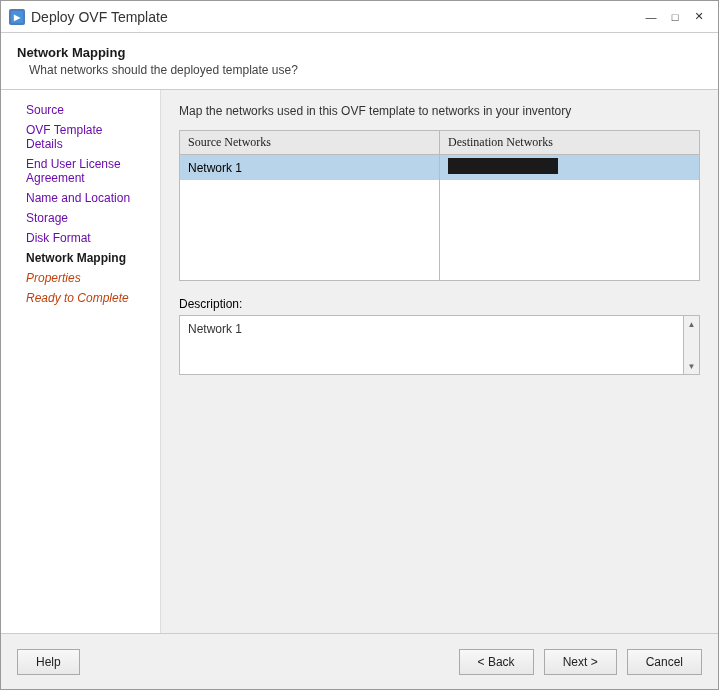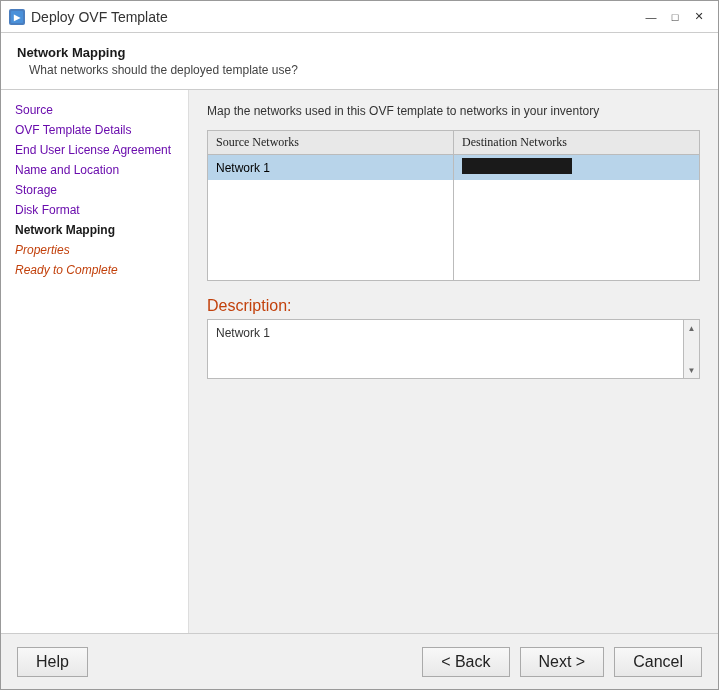--- a/index.html
+++ b/index.html
@@ -82,23 +82,23 @@
       font-size: 12px;
       color: #444;
       margin-left: 12px;
     }
     .content-area {
       display: flex;
       flex: 1;
       overflow: hidden;
     }
     .sidebar {
-      width: 188px;
-      background: #fff;
-      padding: 10px 0;
+      width: 160px;
+      background: #fff;
+      padding: 10px 11px;
       border-right: 1px solid #ddd;
       flex-shrink: 0;
     }
     .sidebar-item {
       padding: 3px 14px;
       font-size: 12px;
       color: #6a0dad;
       cursor: pointer;
     }
     .sidebar-item.active {
@@ -161,22 +161,22 @@
       color: white;
       padding: 2px 6px;
       display: inline-block;
       width: 110px;
       height: 16px;
     }
     .description-section {
       margin-top: 4px;
     }
     .description-label {
-      font-size: 16px;
-      color: #c2410c;
+      font-size: 12px;
+      color: #000000;
       margin-bottom: 4px;
     }
     .description-box {
       border: 1px solid #bbb;
       background: #fff;
       padding: 6px 8px;
       font-size: 12px;
       color: #333;
       height: 60px;
       position: relative;
@@ -215,21 +215,21 @@
     }
     .footer-left {
       flex: 1;
     }
     .footer-right {
       display: flex;
       gap: 10px;
     }
     .btn {
       padding: 5px 18px;
-      font-size: 16px;
+      font-size: 12px;
       border: 1px solid #aaa;
       background: linear-gradient(to bottom, #f8f8f8, #e8e8e8);
       cursor: pointer;
       color: #222;
       min-width: 60px;
     }
     .btn-help {
       min-width: 60px;
     }
     .btn-next {

